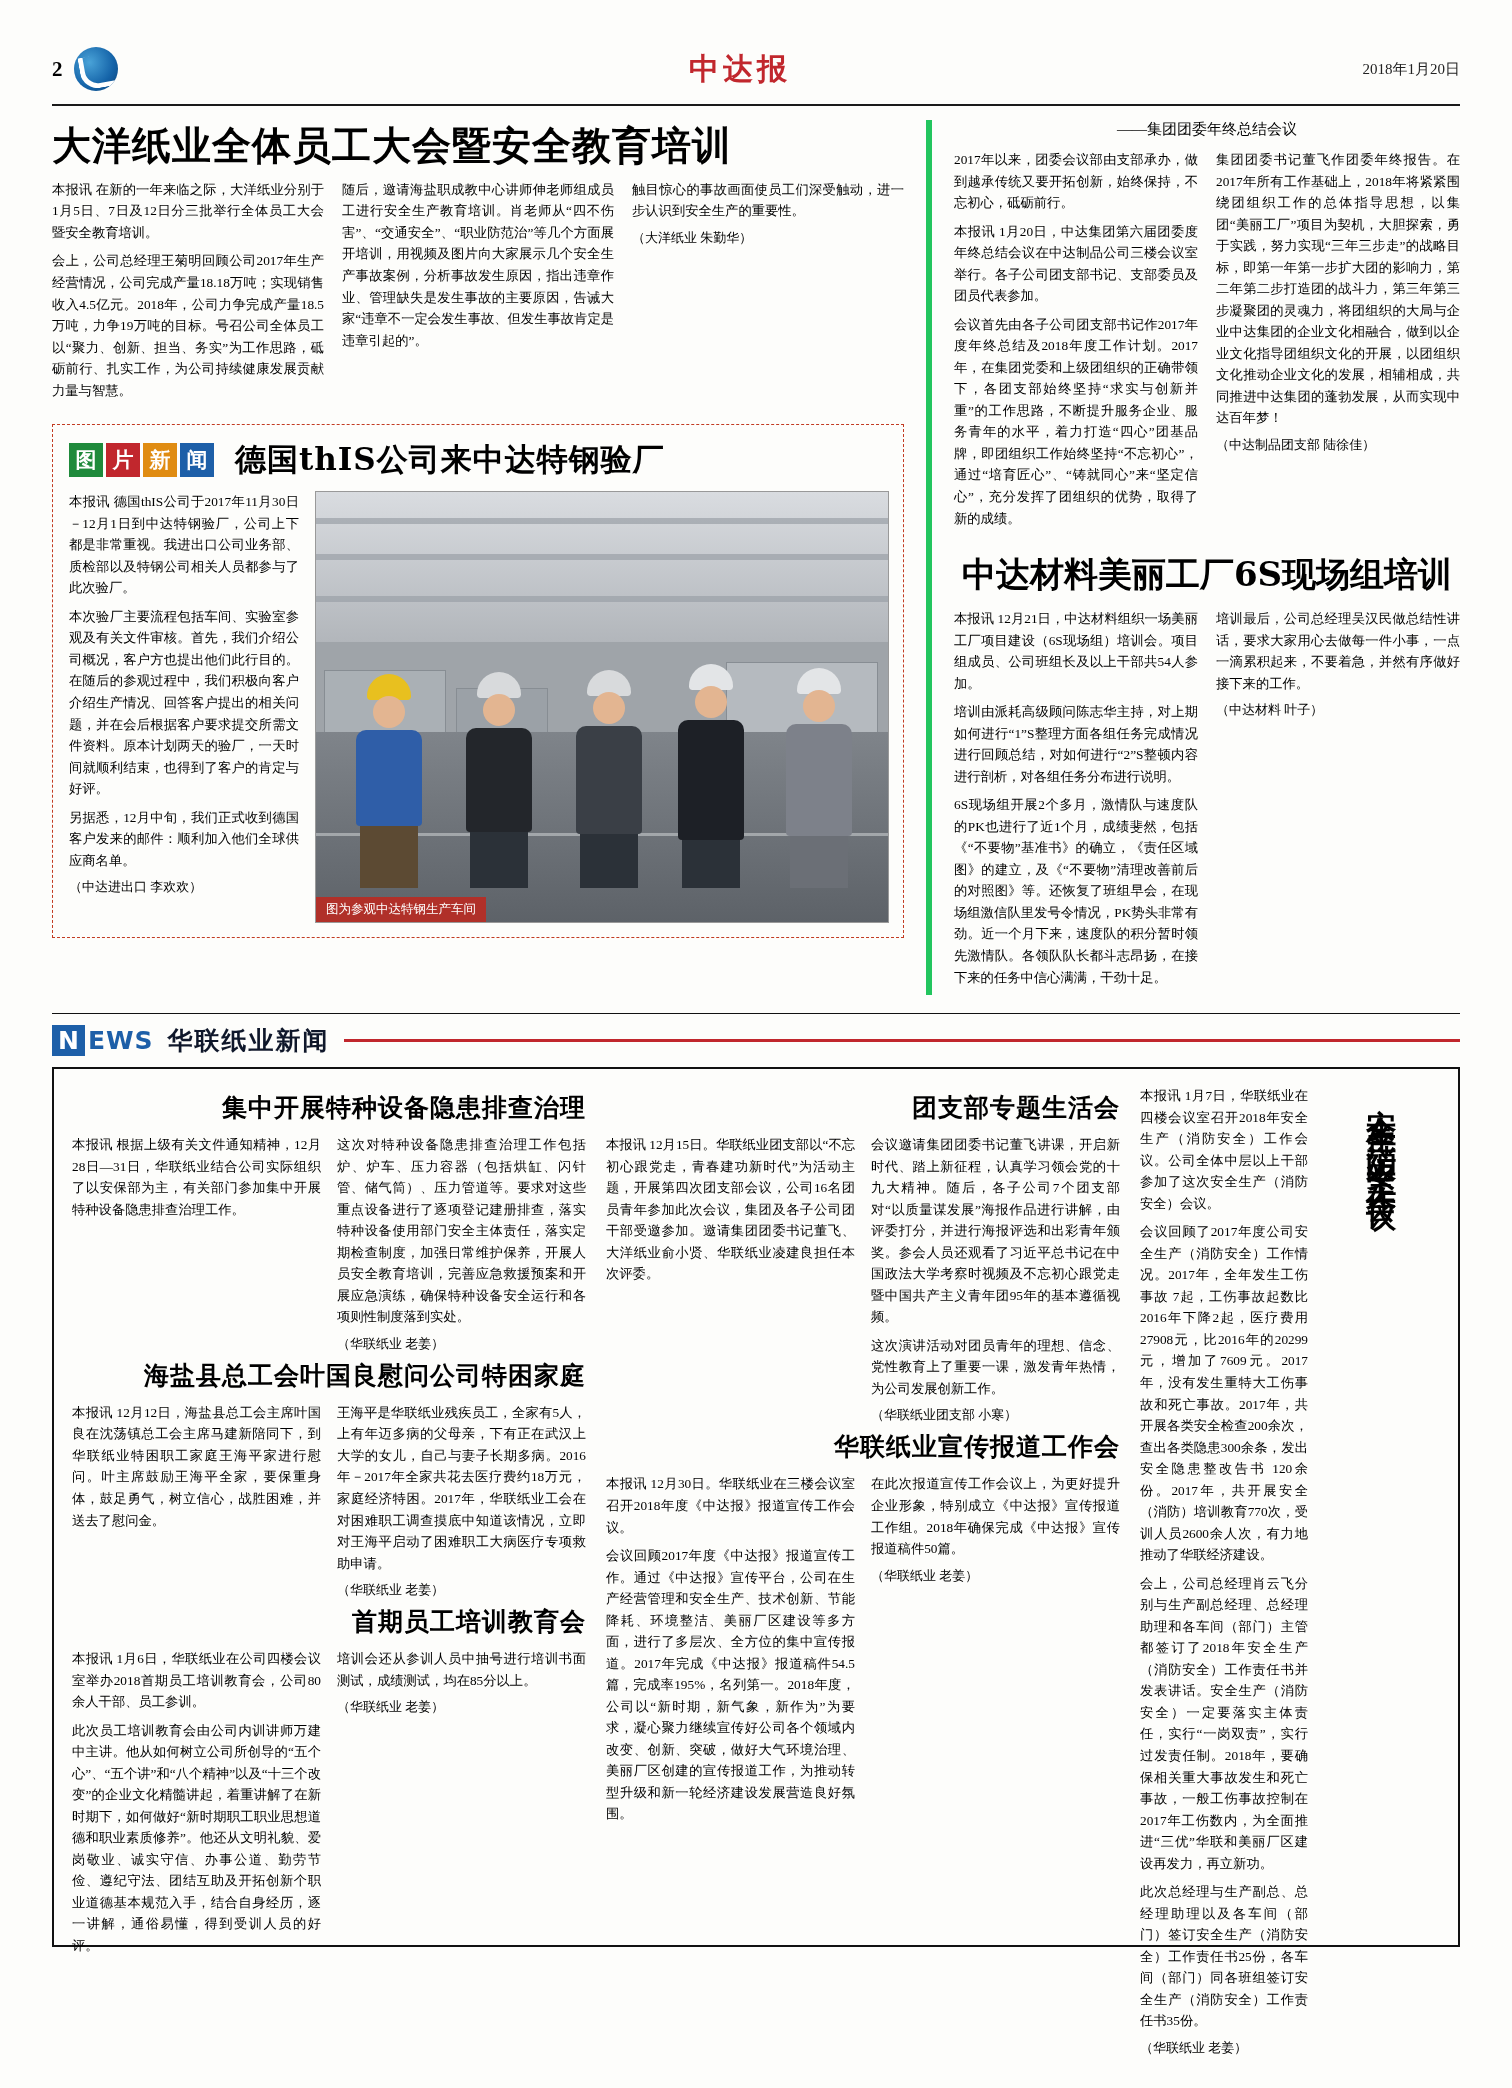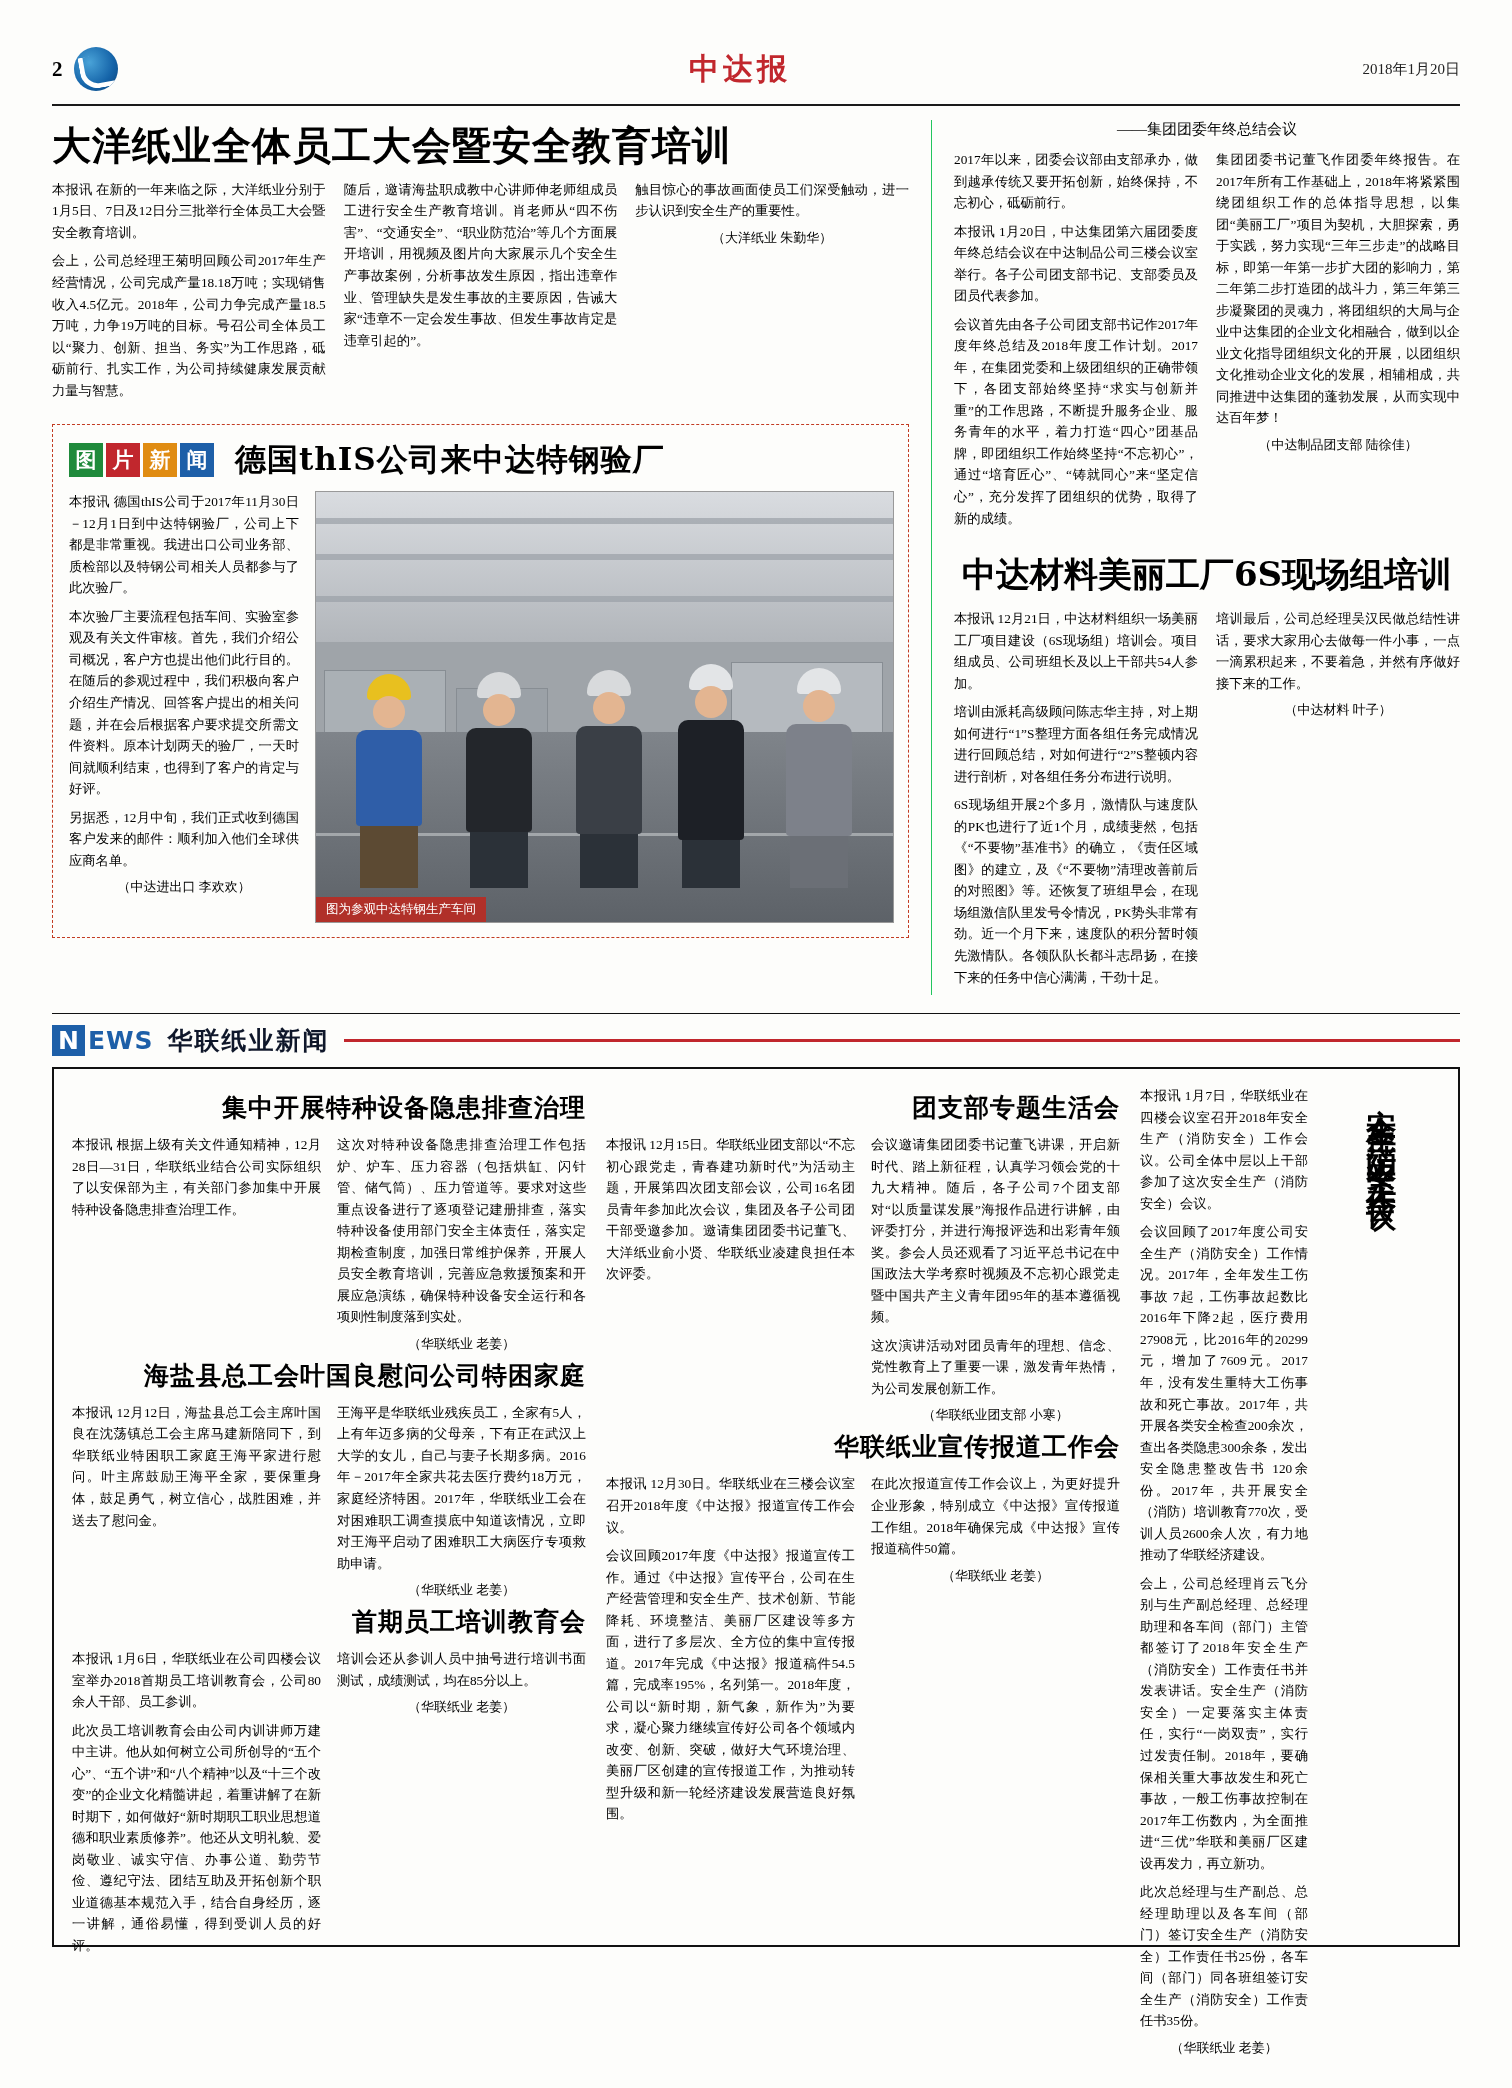--- a/index.html
+++ b/index.html
@@ -35,21 +35,21 @@
     border-left:5px solid #fff;border-bottom:5px solid #fff;
     border-radius:0 0 0 18px;transform:rotate(-10deg);
   }
   .mh-title{
     font-size:30px;font-weight:bold;letter-spacing:4px;color:#c1272d;
     font-family:"DejaVu Serif","Liberation Serif",serif;
   }
   .mh-date{font-size:15px;color:#222;}
   
   .top-area{display:flex;gap:0;margin-top:14px;}
-  .left-col{width:880px;box-sizing:border-box;padding-right:22px;border-right:1px solid #22c55e;}
+  .left-col{width:880px;box-sizing:border-box;padding-right:22px;border-right:6px solid #22c55e;}
   .right-col{width:528px;box-sizing:border-box;padding-left:22px;}
   h1.head-main{
     font-size:39px;font-weight:bold;letter-spacing:1px;margin:4px 0 12px 0;
     font-family:"DejaVu Serif","Liberation Serif",serif;line-height:1.1;
   }
   h2.head-r{
     font-size:34px;font-weight:bold;letter-spacing:4px;margin:2px 0 4px 0;text-align:center;
     font-family:"DejaVu Serif","Liberation Serif",serif;
   }
   .subhead{font-size:15px;text-align:center;margin-bottom:10px;}
@@ -57,21 +57,21 @@
     font-size:34px;font-weight:bold;letter-spacing:0px;margin:16px 0 10px 0;text-align:center;
     font-family:"DejaVu Serif","Liberation Serif",serif;
   }
   .cols3{display:flex;gap:18px;}
   .cols2{display:flex;gap:18px;}
   .col{flex:1;}
   p.body{
     font-size:13.3px;line-height:1.62;margin:0 0 7px 0;text-align:justify;
     text-justify:inter-ideograph;
   }
-  .sign{font-size:13px;text-align:center;margin-top:4px;}
+  .sign{font-size:13px;text-align:left;margin-top:4px;}
   
   .feature{
     margin-top:16px;border:1px dashed #c23b22;padding:14px 16px;box-sizing:border-box;
     position:relative;
   }
   .feature-head{display:flex;align-items:center;gap:18px;margin-bottom:10px;}
   .badge-pic{display:flex;}
   .badge-pic span{
     display:inline-block;width:34px;height:34px;line-height:34px;text-align:center;
     color:#fff;font-size:21px;font-weight:bold;margin-right:3px;

